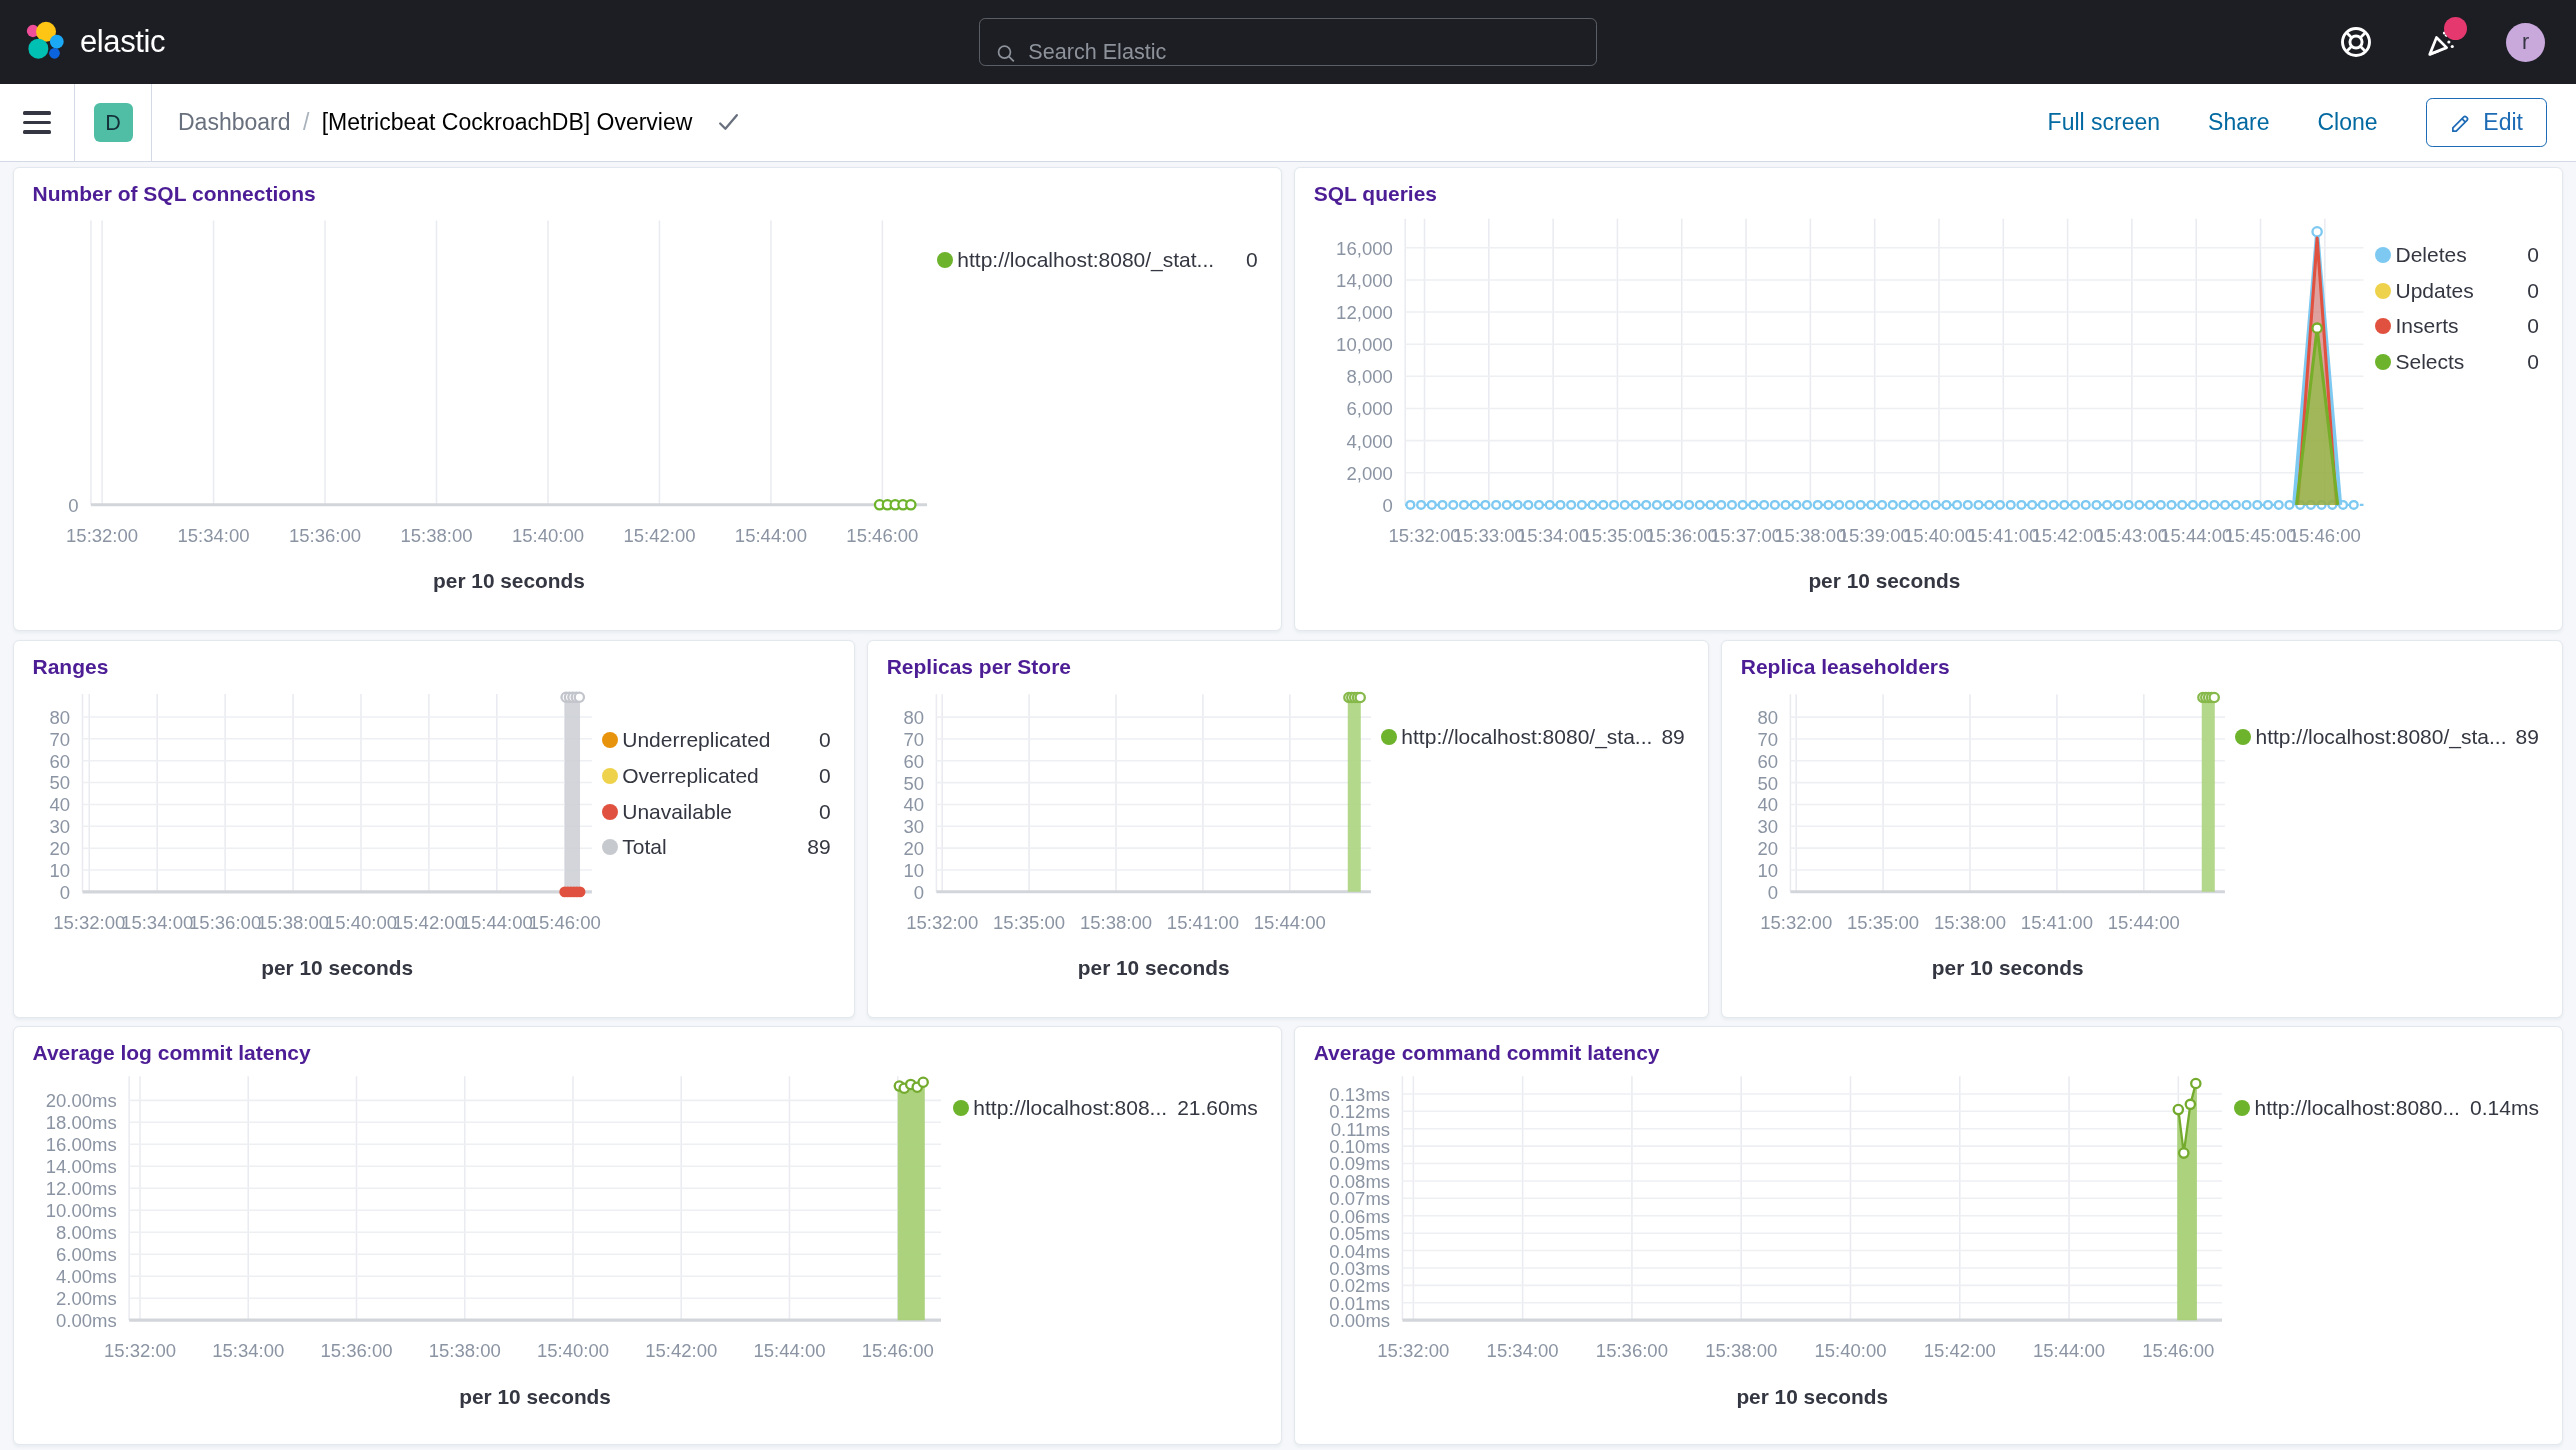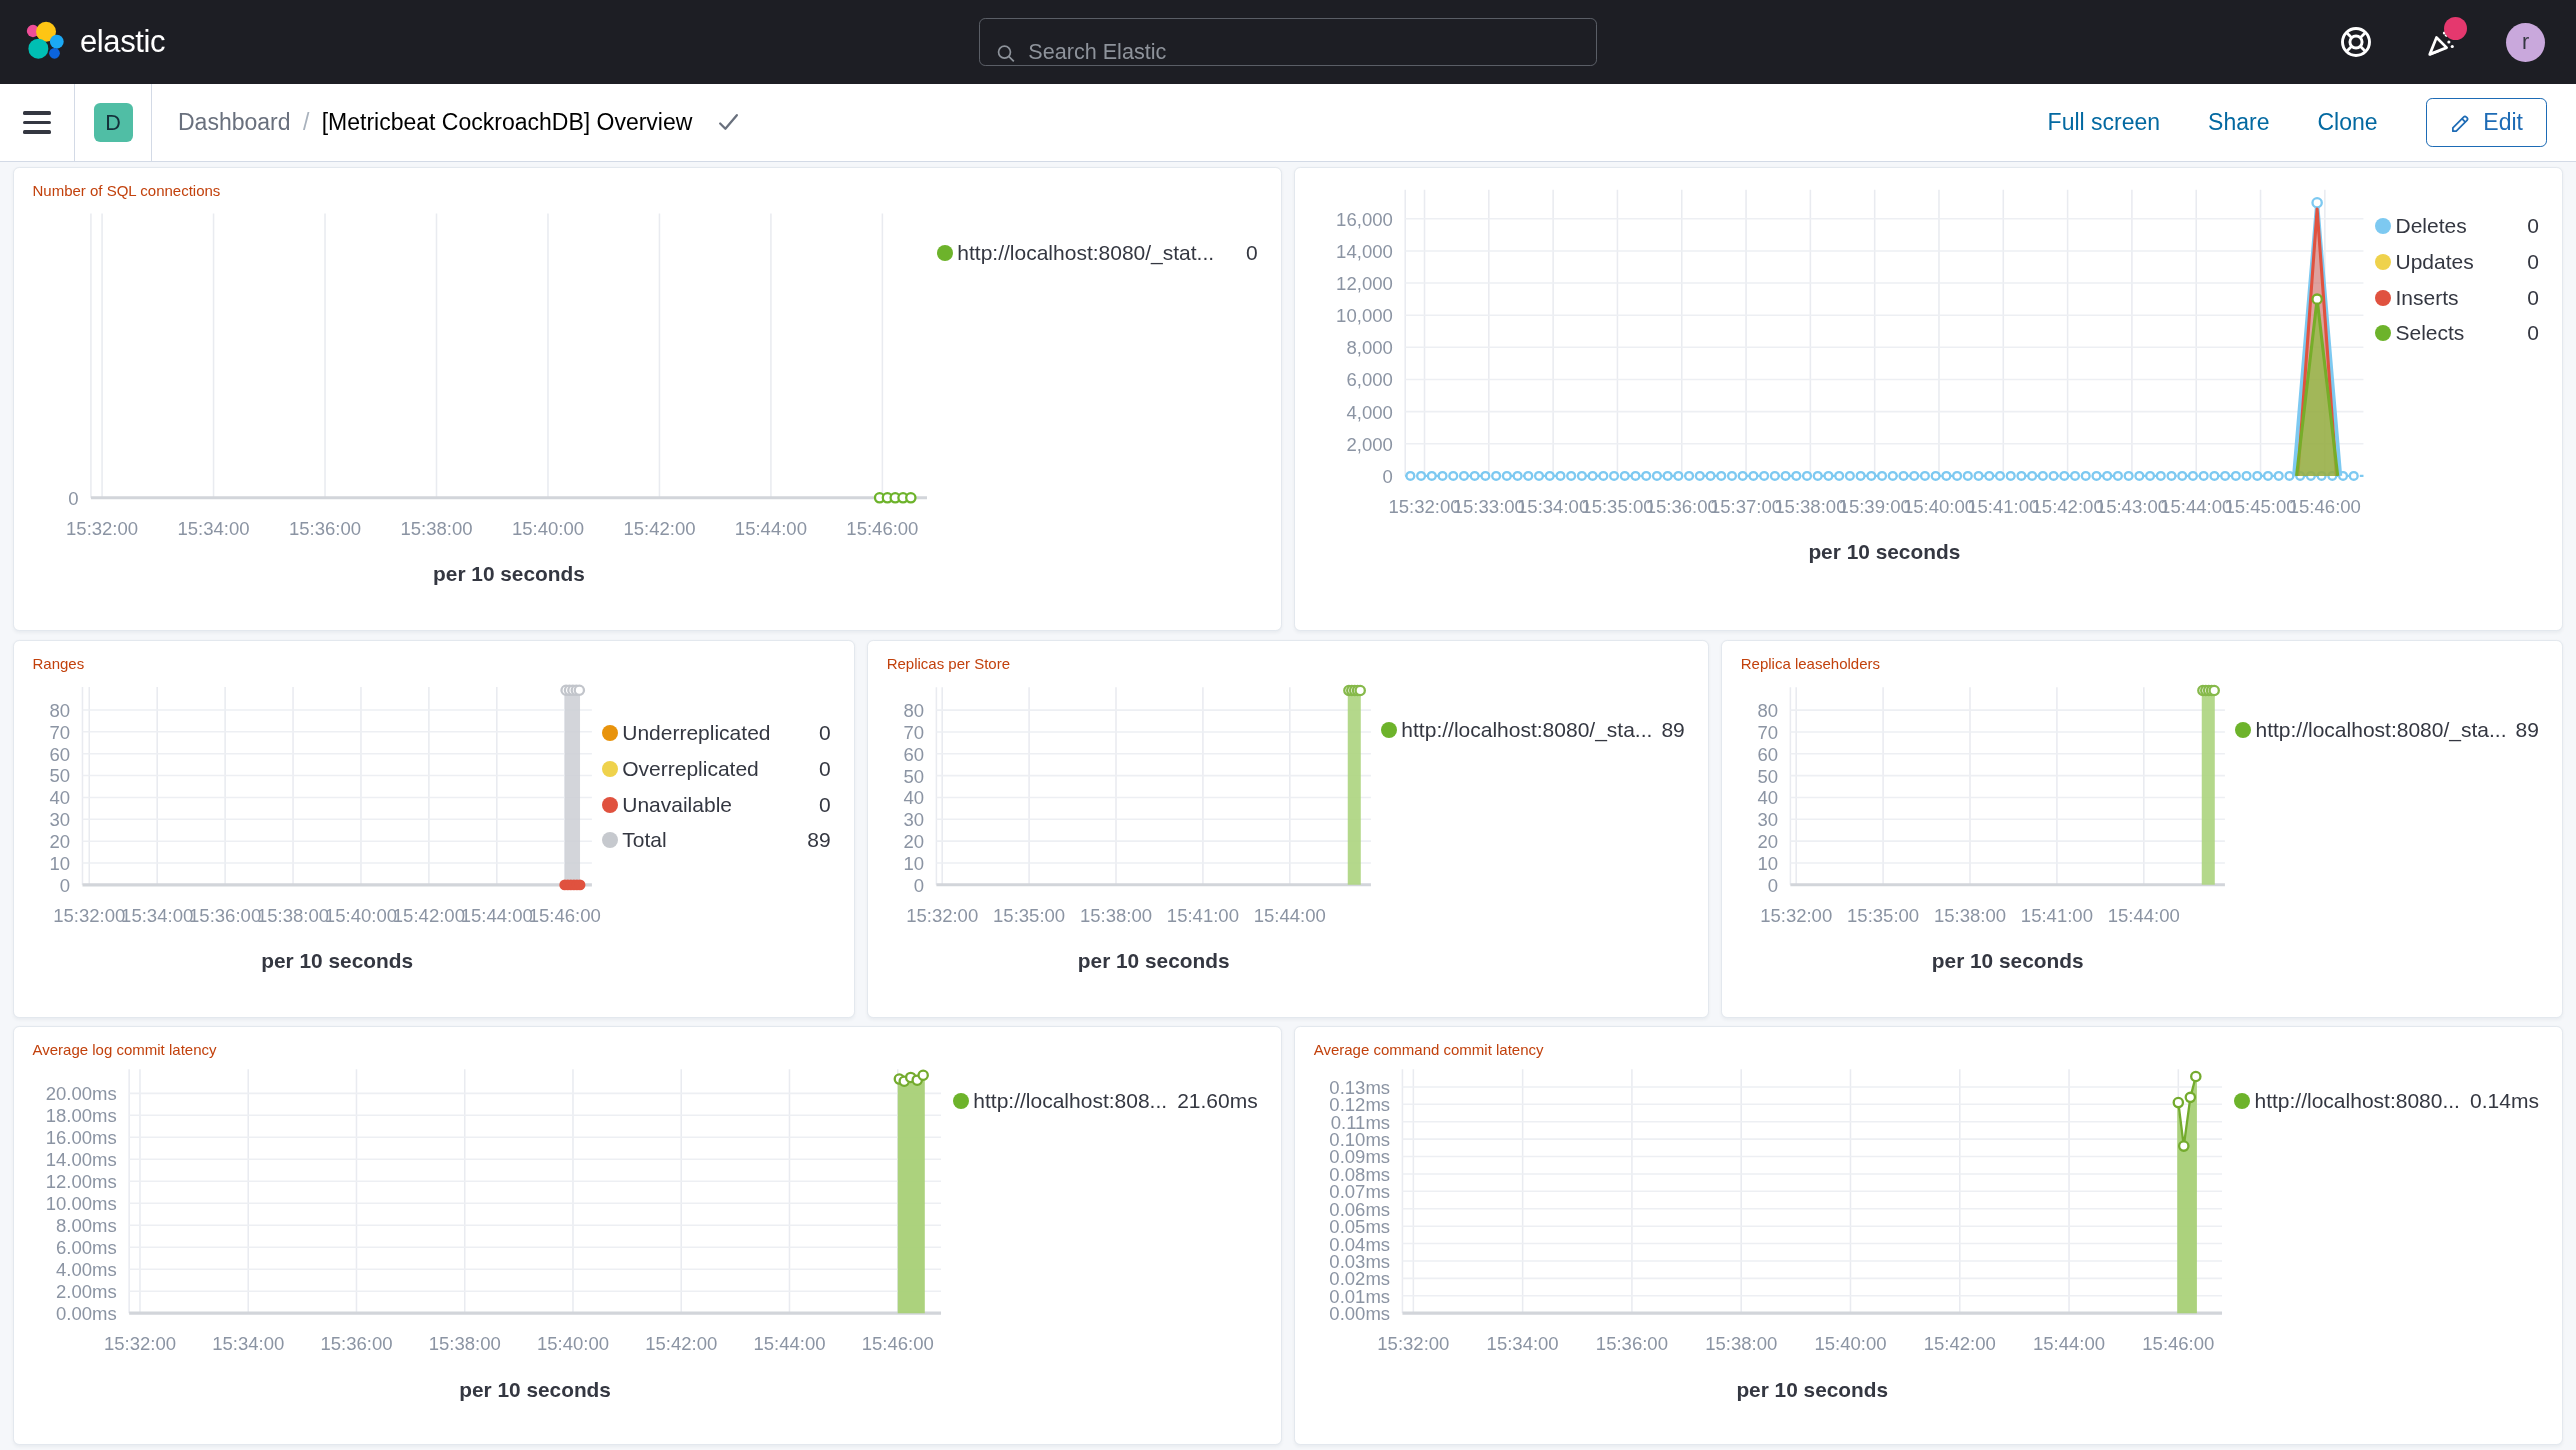--- a/index.html
+++ b/index.html
@@ -33,21 +33,21 @@
   .crumb-check { margin-left:10.8px; display:flex; align-items:center; }
   .toolbar-right { margin-left:auto; display:flex; align-items:center; gap:48px; padding-right:29px; }
   .tlink { color:#0369a1; font-size:23px; cursor:pointer; white-space:nowrap; }
   .edit-btn { display:flex; align-items:center; gap:10.8px; height:49px; padding:0 23px; border:1.5px solid #1d6bb5; border-radius:6.2px; color:#1d6bb5; font-size:23px; cursor:pointer; background:#fff; }
 
   
   .dash { padding:5.4px 13px 13px 13px; display:grid; grid-template-columns:repeat(6,1fr); grid-template-rows:464px 378px 419px; gap:8.5px 12.4px; }
   .panel { background:#fff; border:0.8px solid #e3e8ee; border-radius:6.2px; box-shadow:0 1.5px 3.1px rgba(50,60,80,0.06); padding:14px 18.5px 7.7px 18.5px; overflow:hidden; }
   .span3 { grid-column:span 3; }
   .span2 { grid-column:span 2; }
-  .panel-title { font-size:15px; font-weight:400; color:#c2410c; margin-bottom:4.6px; }
+  .panel-title { font-size:21px; font-weight:700; color:#4c1d95; margin-bottom:4.6px; }
   .panel-body { display:flex; align-items:flex-start; }
   .chart { flex:1; min-width:0; display:block; }
   .legend { flex-shrink:0; padding-right:4.6px; }
   .legend-item { display:flex; align-items:center; gap:4px; font-size:21px; color:#343741; margin-bottom:11.6px; cursor:pointer; }
   .ldot { width:16px; height:16px; border-radius:50%; flex-shrink:0; }
   .llabel { white-space:nowrap; overflow:hidden; }
   .lvalue { margin-left:auto; text-align:right; white-space:nowrap; }
 </style>
 </head>
 <body>
@@ -174,20 +174,21 @@
             <div class="legend-item">
               <span class="ldot" style="background: rgb(109, 179, 43);"></span>
               <span class="llabel">http://localhost:8080/_stat...</span>
               <span class="lvalue">0</span>
             </div>
           </div>
       </div>
     </div>
 
     <div class="panel span3">
+      <div class="panel-title">SQL queries</div>
       <div class="panel-body">
         <svg class="chart" style="height:393px" viewBox="0 0 1373.5 508">
             <line x1="118" y1="10" x2="118" y2="380" stroke="#e9ebf0" stroke-width="2"></line>
             <line x1="142.95637583892622" y1="10" x2="142.95637583892622" y2="380" stroke="#e9ebf0" stroke-width="2"></line>
             <text x="142.95637583892622" y="428" text-anchor="middle" font-size="24" fill="#8b94a3" font-family="&quot;Liberation Sans&quot;, sans-serif" font-weight="normal">15:32:00</text>
             <line x1="226.14429530201346" y1="10" x2="226.14429530201346" y2="380" stroke="#e9ebf0" stroke-width="2"></line>
             <text x="226.14429530201346" y="428" text-anchor="middle" font-size="24" fill="#8b94a3" font-family="&quot;Liberation Sans&quot;, sans-serif" font-weight="normal">15:33:00</text>
             <line x1="309.33221476510073" y1="10" x2="309.33221476510073" y2="380" stroke="#e9ebf0" stroke-width="2"></line>
             <text x="309.33221476510073" y="428" text-anchor="middle" font-size="24" fill="#8b94a3" font-family="&quot;Liberation Sans&quot;, sans-serif" font-weight="normal">15:34:00</text>
             <line x1="392.52013422818794" y1="10" x2="392.52013422818794" y2="380" stroke="#e9ebf0" stroke-width="2"></line>

